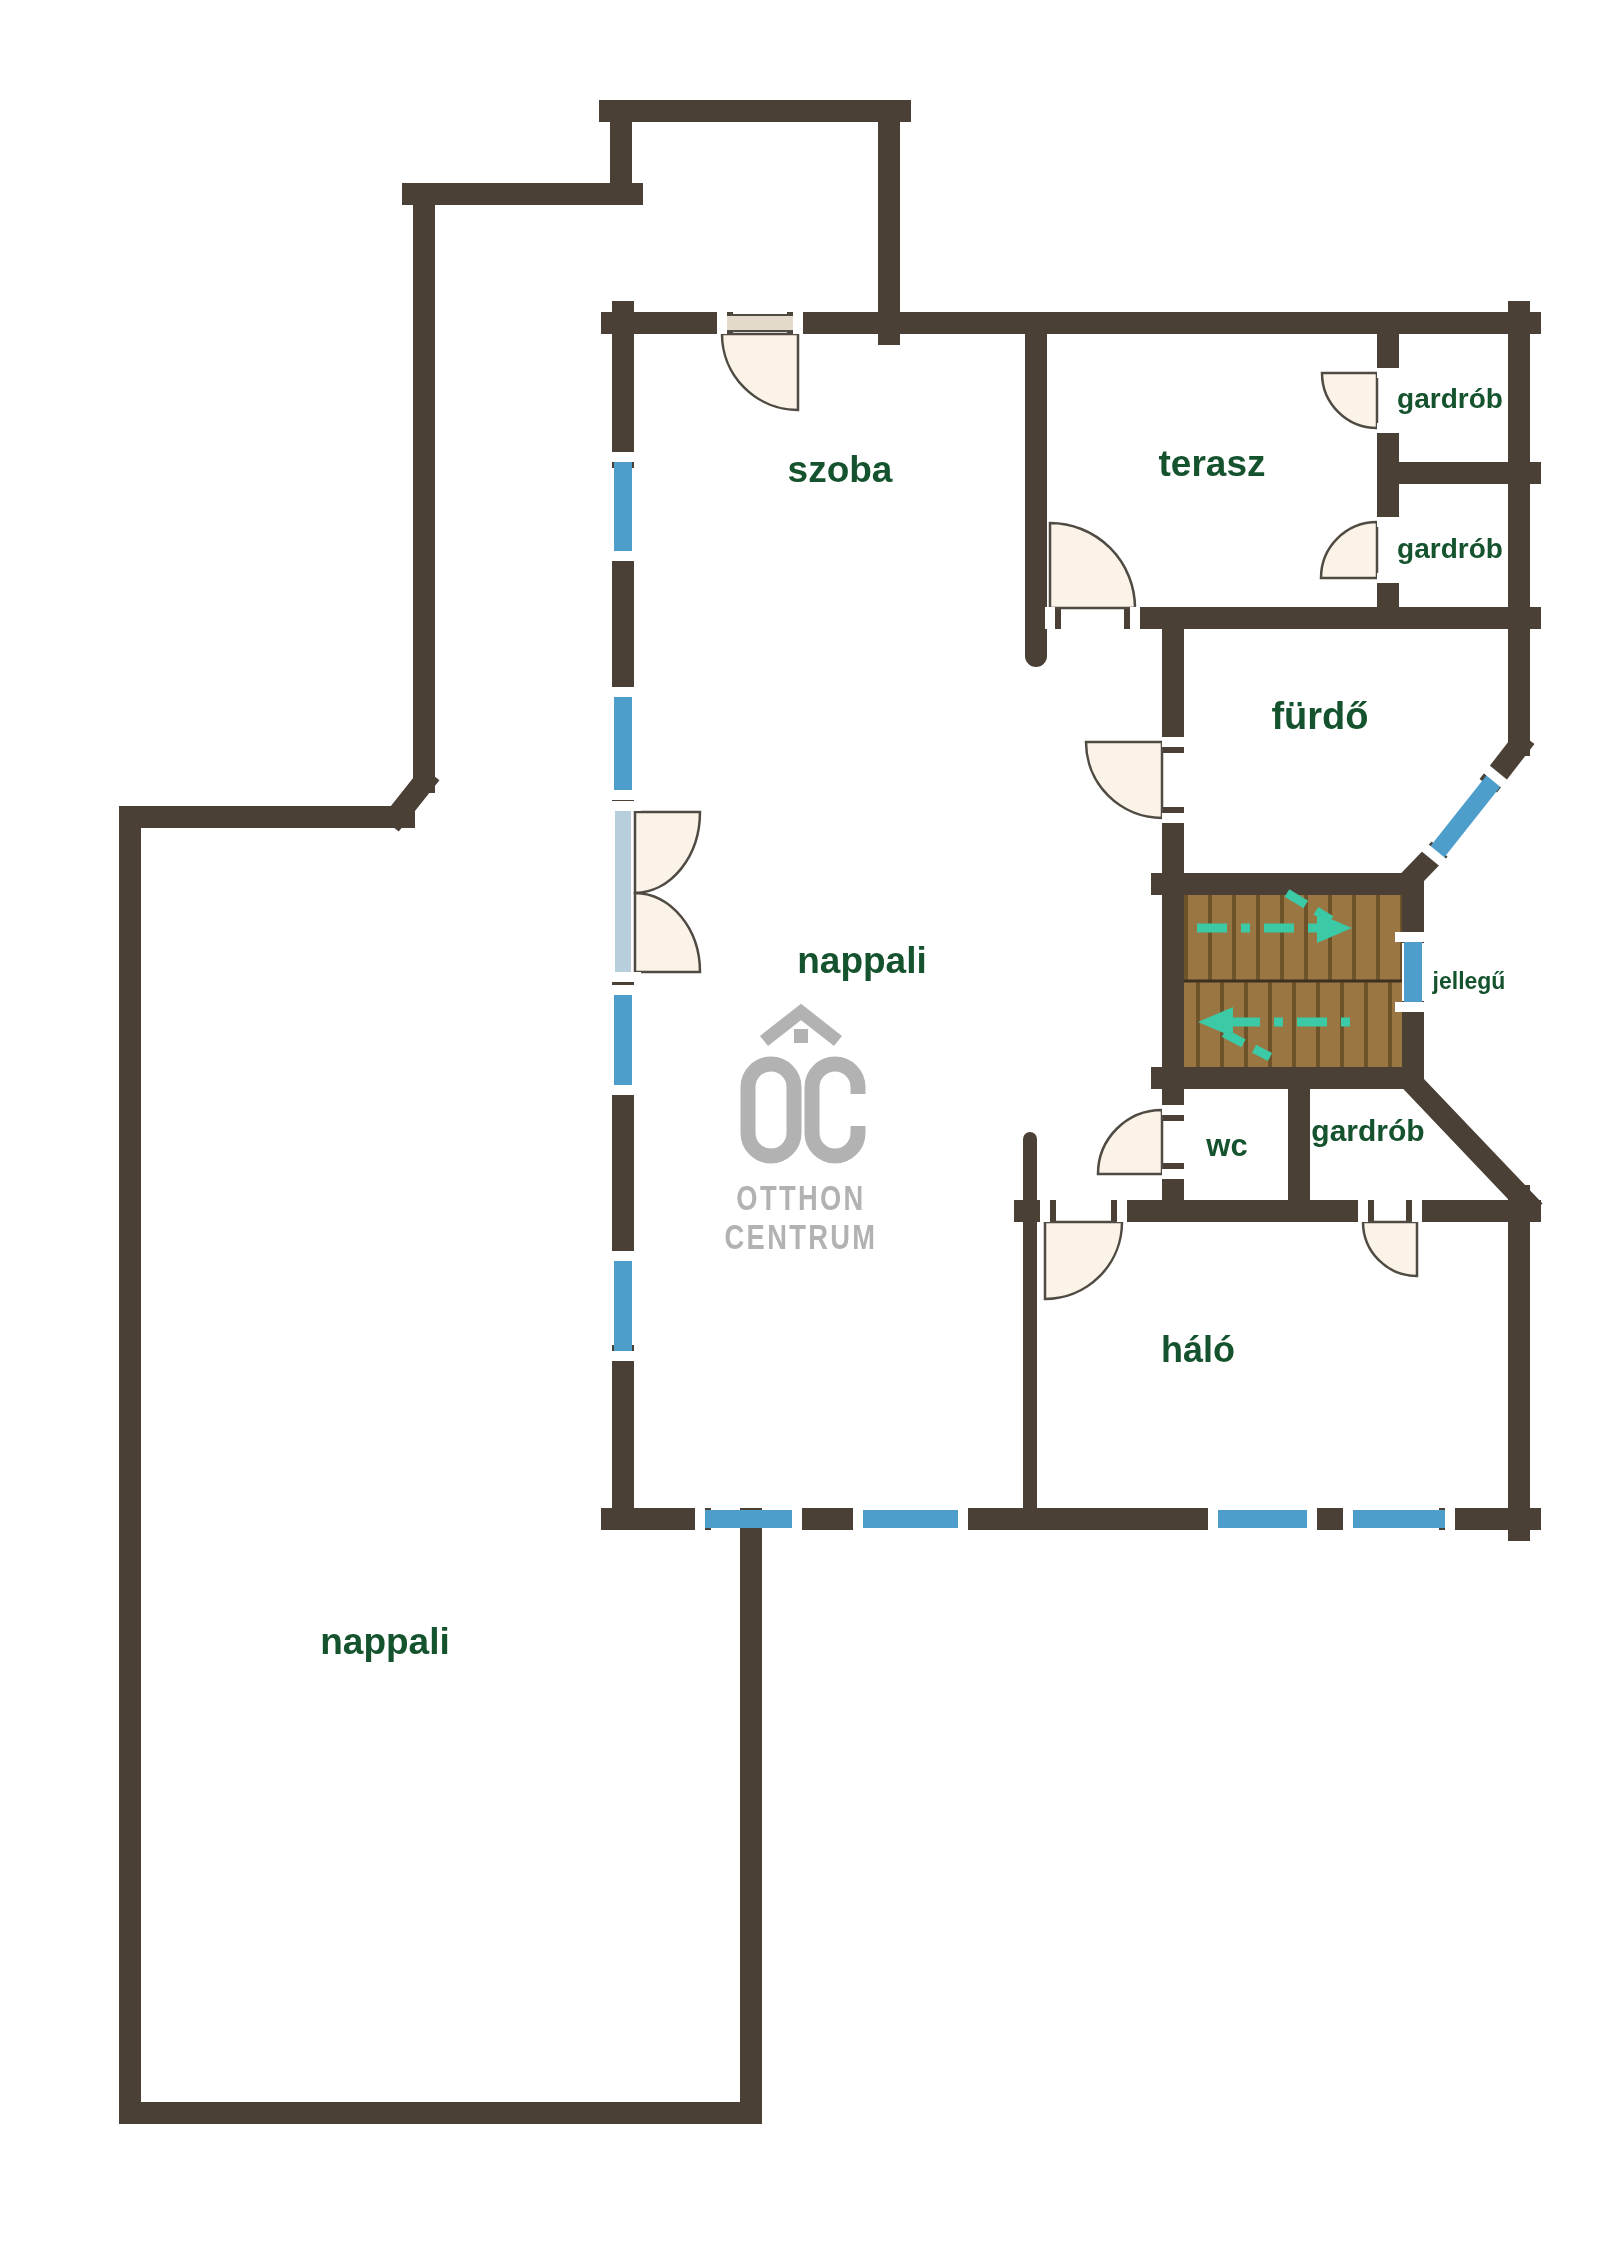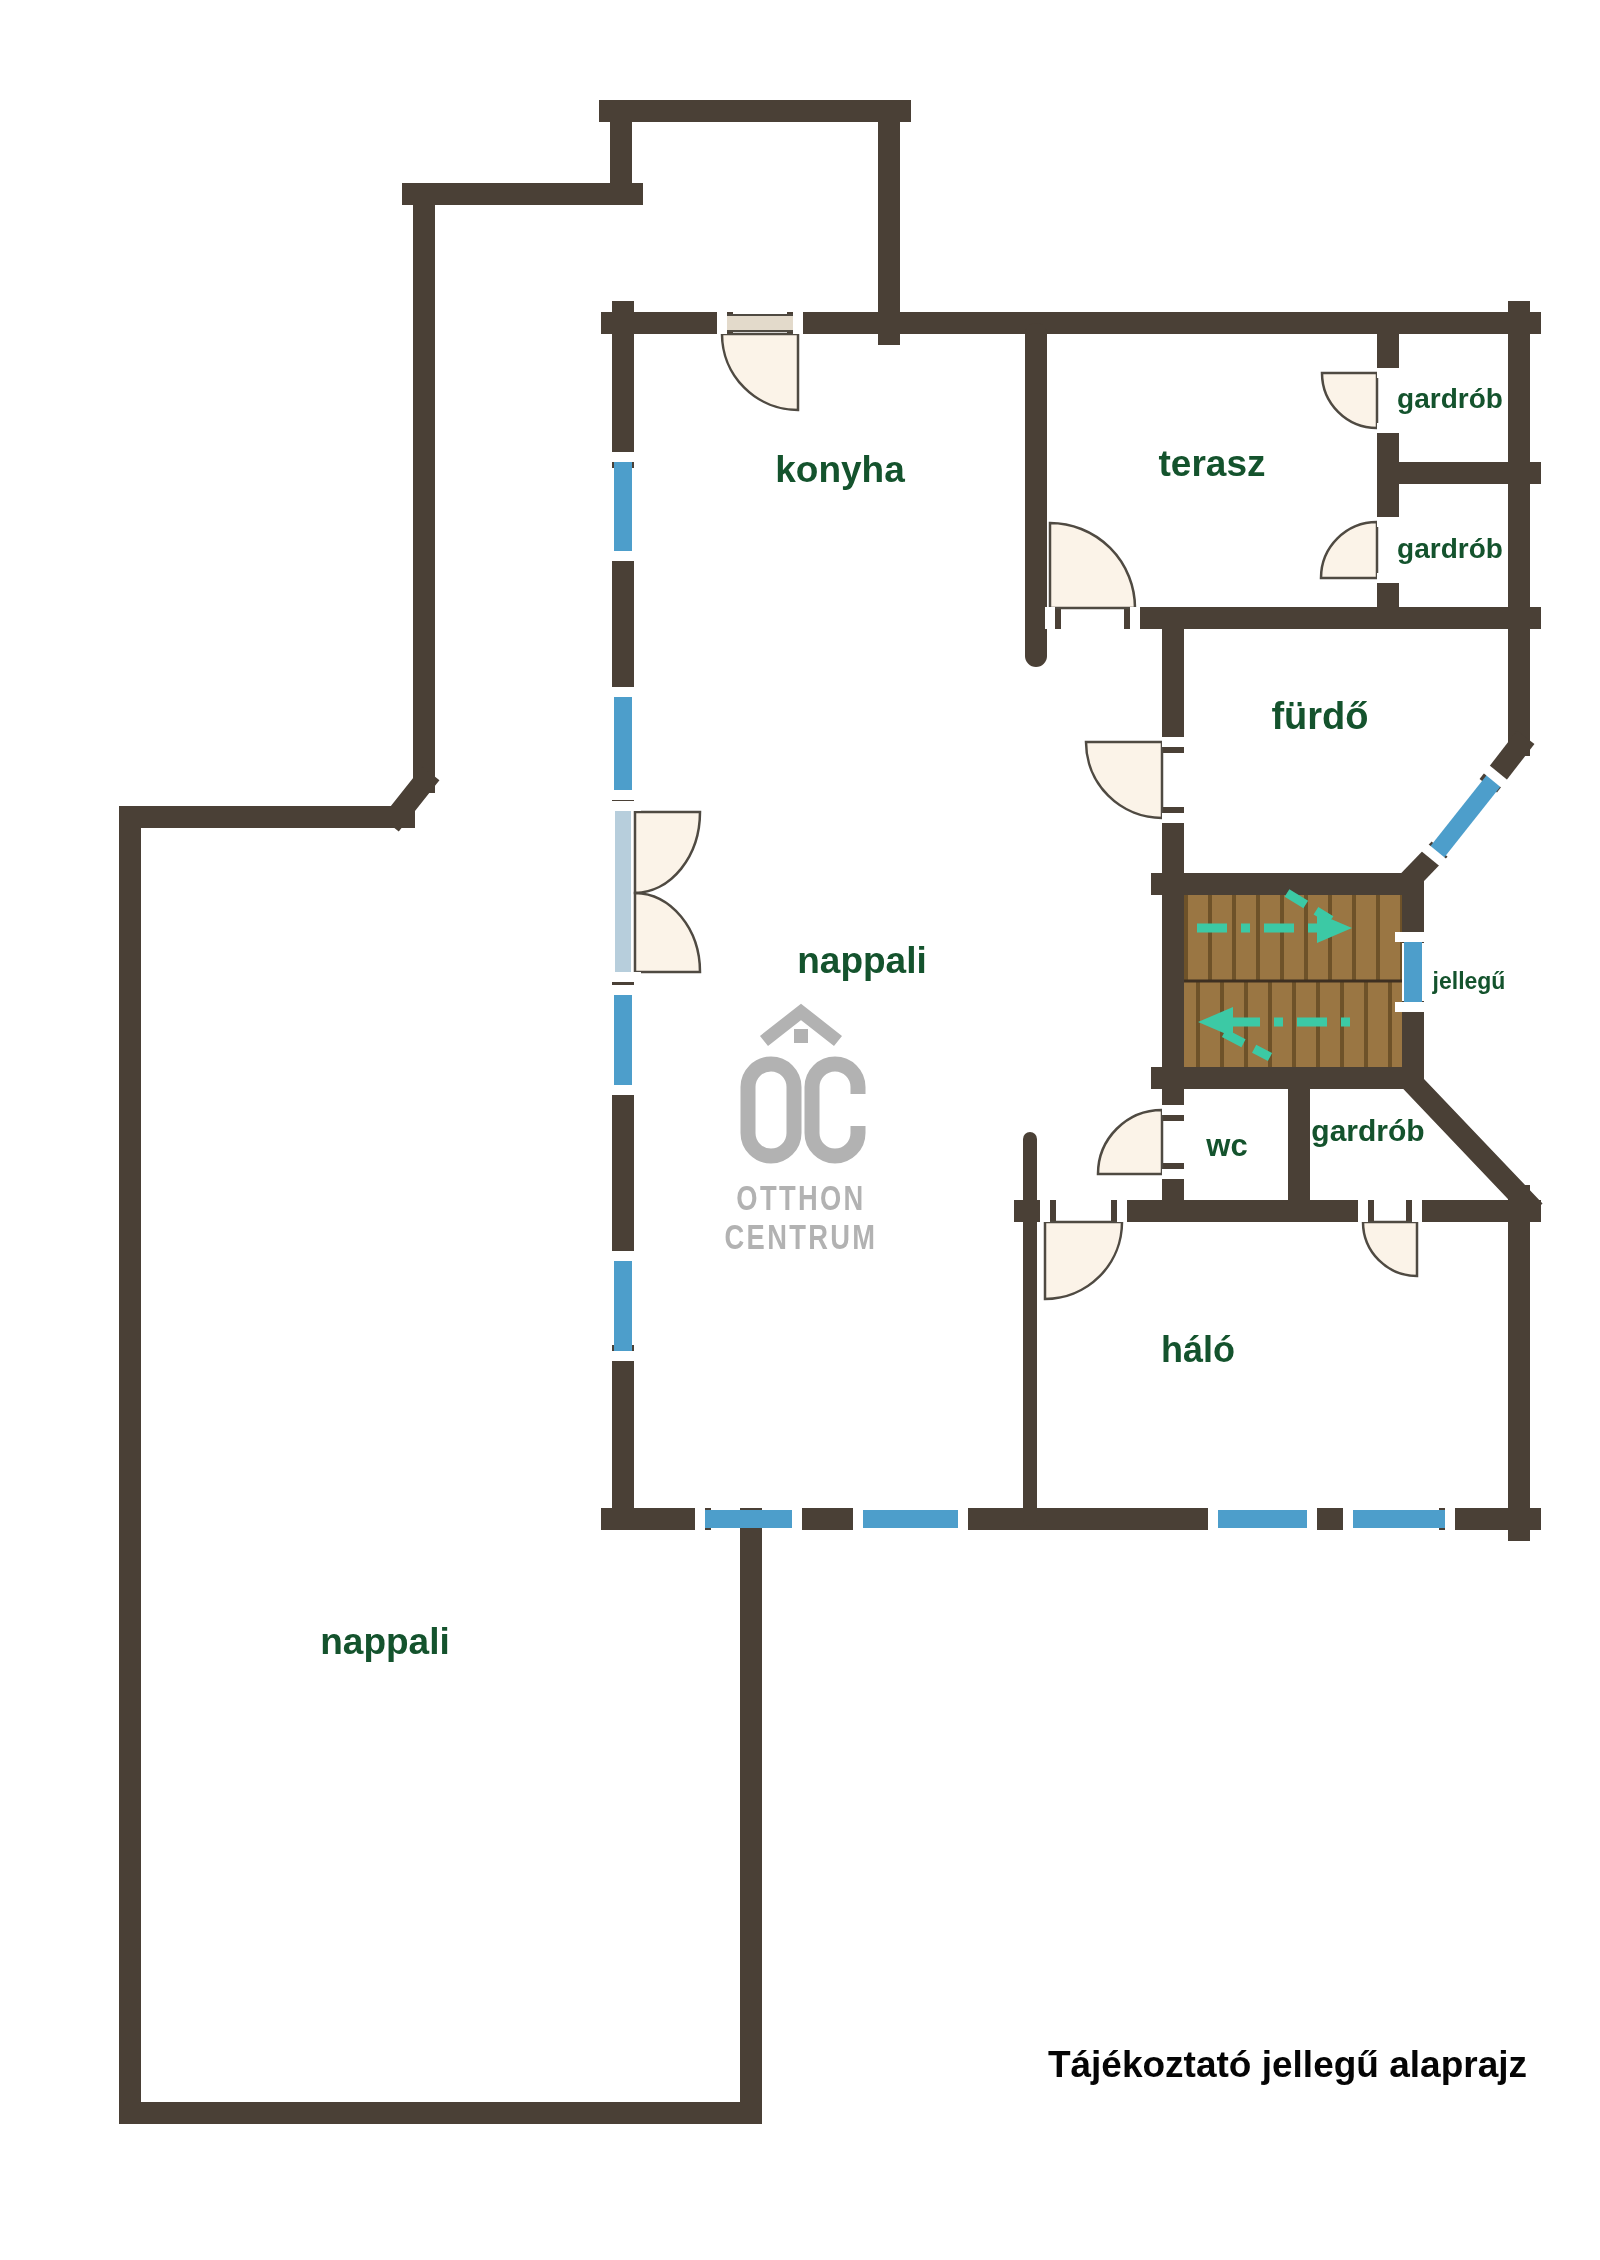--- a/index.html
+++ b/index.html
@@ -230,30 +230,29 @@
 
     <g>
       <path class="logo-chev" d="M764,1041 L801,1012 L838,1041"></path>
       <rect class="logo-fill" x="794" y="1029" width="14" height="14"></rect>
       <rect class="logo-ring" x="748" y="1064" width="46" height="92" rx="23"></rect>
       <rect class="logo-ring" x="812" y="1064" width="46" height="92" rx="23"></rect>
       <rect x="848" y="1094" width="26" height="32" fill="#ffffff"></rect>
     </g>
   </svg>
 
-  <div class="room-label" style="left:840px;top:470px;font-size:37px">konyha</div>
+  <div class="room-label" style="left:840px;top:470px;font-size:37px">szoba</div>
   <div class="room-label" style="left:1212px;top:464px;font-size:37px">terasz</div>
   <div class="room-label" style="left:1450px;top:399px;font-size:28px">gardrób</div>
   <div class="room-label" style="left:1450px;top:549px;font-size:28px">gardrób</div>
   <div class="room-label" style="left:1320px;top:716px;font-size:38px">fürdő</div>
   <div class="room-label" style="left:862px;top:961px;font-size:37px">nappali</div>
   <div class="room-label" style="left:1469px;top:981px;font-size:23px">jellegű</div>
   <div class="room-label" style="left:1227px;top:1146px;font-size:31px">wc</div>
   <div class="room-label" style="left:1368px;top:1131px;font-size:30px">gardrób</div>
   <div class="room-label" style="left:1198px;top:1350px;font-size:36px">háló</div>
   <div class="room-label" style="left:385px;top:1642px;font-size:37px">nappali</div>
 
   <div class="logo-word" style="left:801px;top:1198px;font-size:35px">OTTHON</div>
   <div class="logo-word" style="left:801px;top:1237px;font-size:35px">CENTRUM</div>
 
-  <div class="footer-note" style="right:73px;top:2044px;font-size:37px">Tájékoztató jellegű alaprajz</div>
 
 </div>
 
 </body></html>

